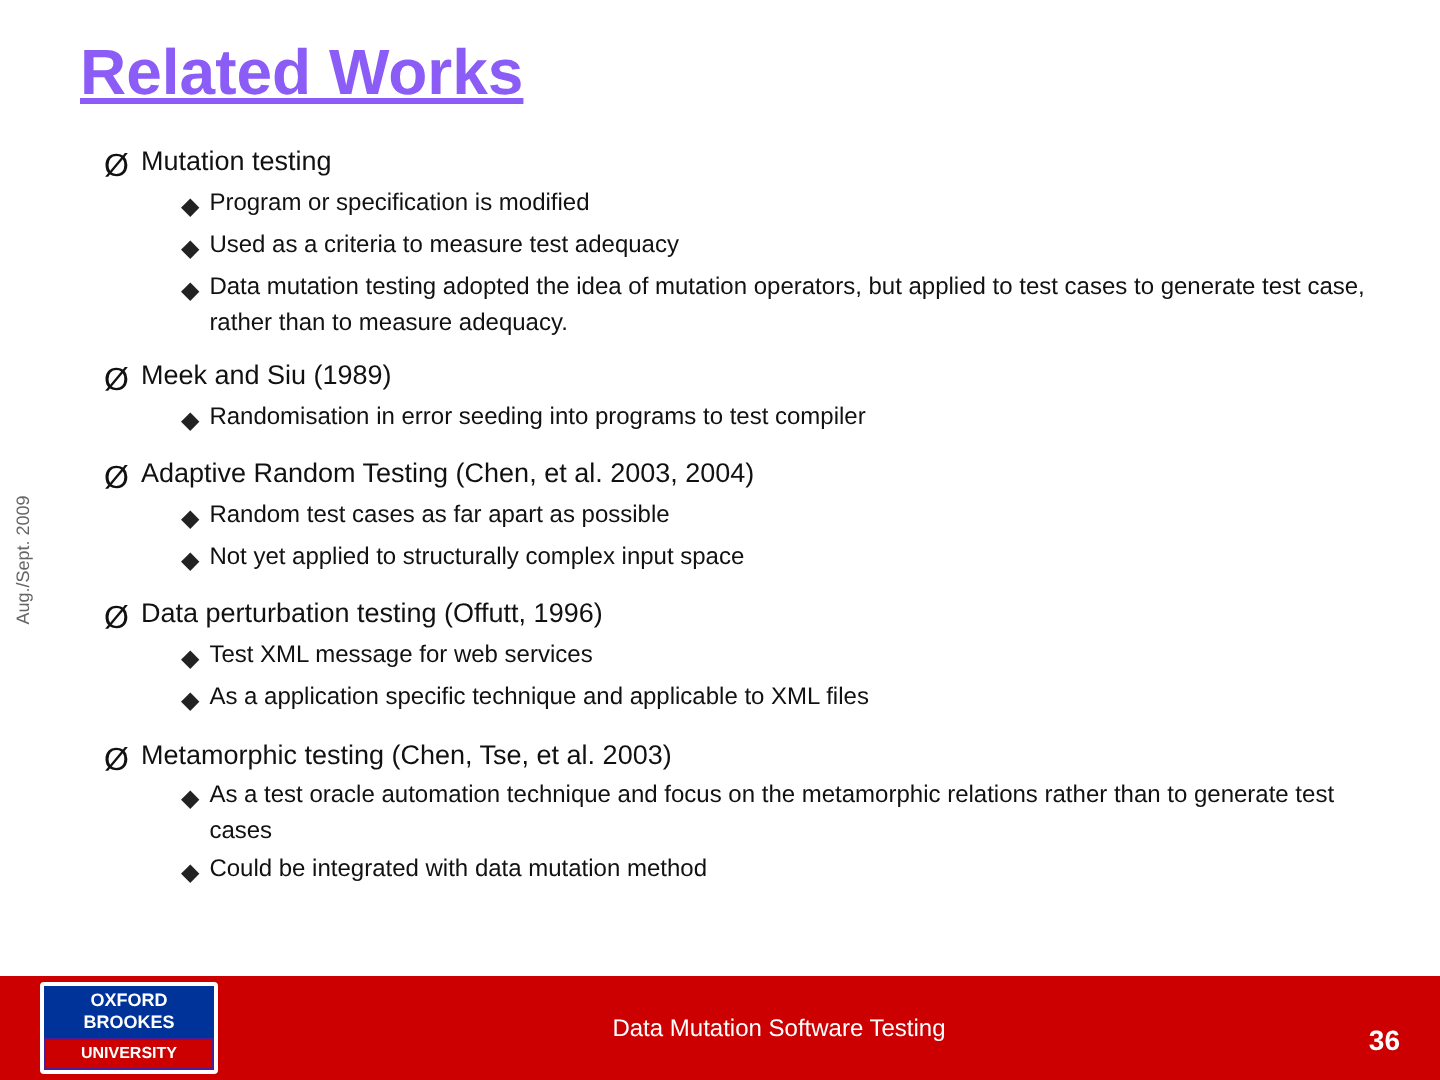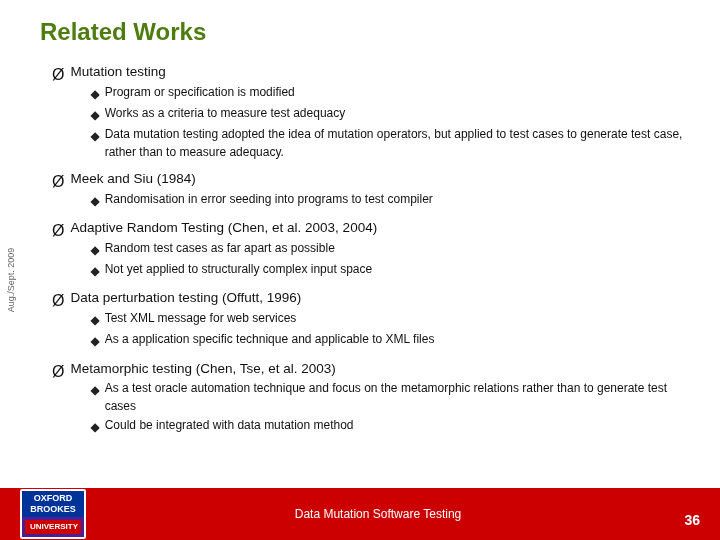--- a/index.html
+++ b/index.html
@@ -13,25 +13,26 @@
     }
 
     .slide {
       width: 720px;
       height: 540px;
       position: relative;
       padding: 18px 30px 60px 30px;
     }
 
     .title {
-      font-size: 24px;
-      font-weight: bold;
-      color: #4d7c0f;
+      font-size: 32px;
+      font-weight: bold;
+      color: #8b5cf6;
       margin-bottom: 16px;
       margin-left: 10px;
+      text-decoration: underline;
     }
 
     .content {
       font-size: 13.5px;
       color: #111;
       line-height: 1.45;
     }
 
     .main-item {
       display: flex;
@@ -126,29 +127,29 @@
       line-height: 1.2;
     }
 
     .logo-box-bottom {
       background: #cc0000;
       color: #fff;
       font-size: 8px;
       font-weight: bold;
       padding: 2px 5px;
       text-align: center;
-      border: 3px solid #4c1d95;
+      border: 1px solid #4c1d95;
       line-height: 1.2;
     }
 
     .logo-combined {
       border: 2px solid #fff;
       border-radius: 2px;
       overflow: hidden;
-      width: 66px;
+      width: 89px;
     }
 
     .footer-title {
       color: #fff;
       font-size: 12px;
       flex: 1;
       text-align: center;
     }
 
     .footer-page {
@@ -181,34 +182,34 @@
       <span class="bullet-main">Ø</span>
       <div class="main-text">
         <span>Mutation testing</span>
         <div class="sub-list">
           <div class="sub-item">
             <span class="bullet-sub">◆</span>
             <span class="sub-text">Program or specification is modified</span>
           </div>
           <div class="sub-item">
             <span class="bullet-sub">◆</span>
-            <span class="sub-text">Works as a criteria to measure test adequacy</span>
+            <span class="sub-text">Used as a criteria to measure test adequacy</span>
           </div>
           <div class="sub-item">
             <span class="bullet-sub">◆</span>
             <span class="sub-text italic">Data mutation testing adopted the idea of mutation operators, but applied to test cases to generate test case, rather than to measure adequacy.</span>
           </div>
         </div>
       </div>
     </div>
 
     <div class="main-item">
       <span class="bullet-main">Ø</span>
       <div class="main-text">
-        <span class="italic">Meek and Siu</span><span> (1984)</span>
+        <span class="italic">Meek and Siu</span><span> (1989)</span>
         <div class="sub-list">
           <div class="sub-item">
             <span class="bullet-sub">◆</span>
             <span class="sub-text">Randomisation in error seeding into programs to test compiler</span>
           </div>
         </div>
       </div>
     </div>
 
     <div class="main-item">

